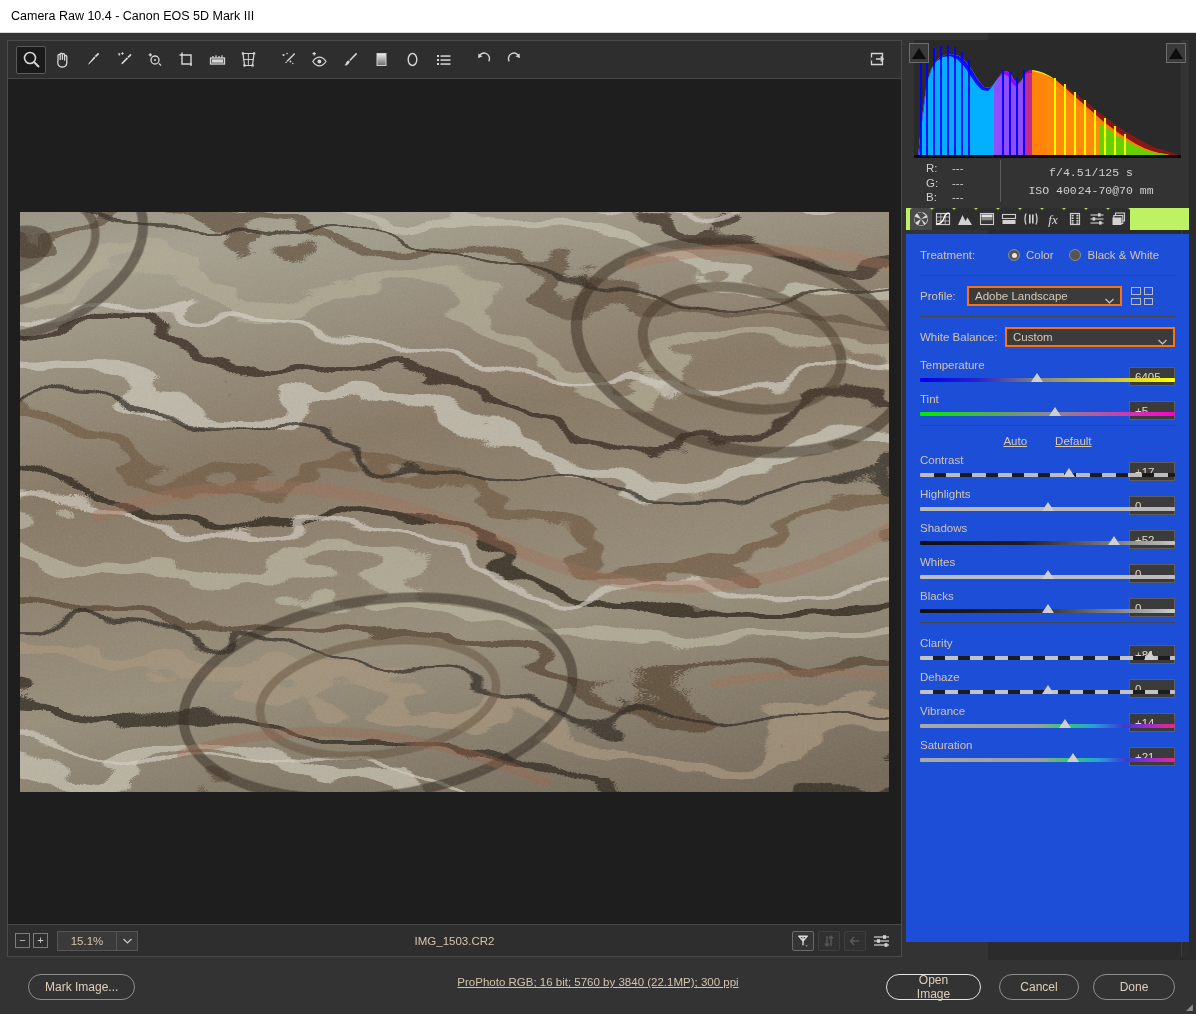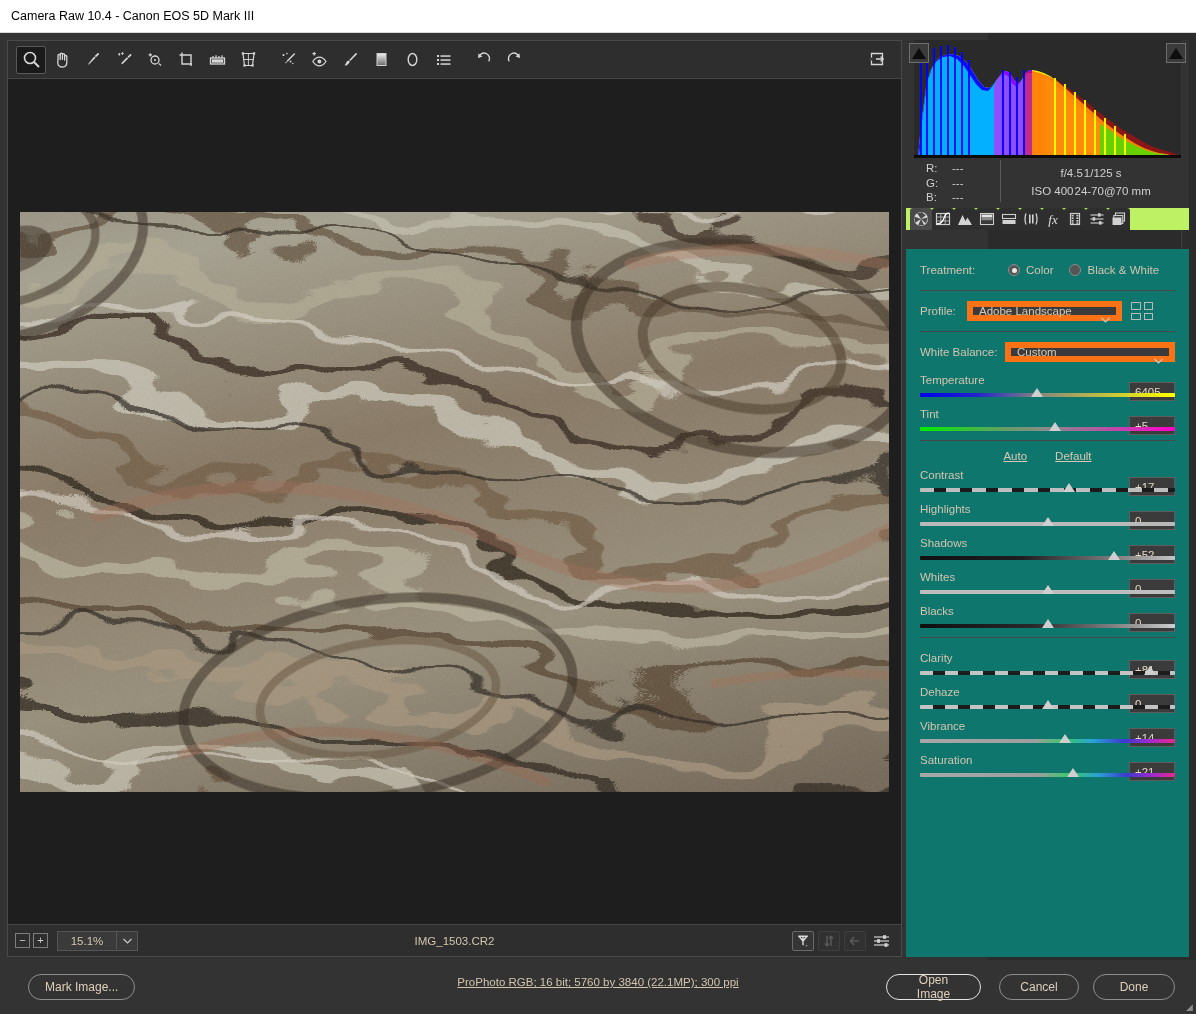--- a/index.html
+++ b/index.html
@@ -96,55 +96,55 @@
   .tri { width: 0; height: 0; border-left: 7px solid transparent; border-right: 7px solid transparent; border-bottom: 11px solid #0d0d0d; }
   .histinfo {
     position: absolute; left: 8px; top: 118px; width: 267px; height: 46px;
     display: flex; color: #cfcfcf; font-size: 11.5px;
   }
   .rgbcol { width: 86px; padding-left: 12px; padding-top: 3px; line-height: 14.5px; }
   .rgbrow { display: flex; }
   .rgbrow span:first-child { width: 26px; }
   .rgbdiv { width: 1px; background: #5a5a5a; margin: 2px 0; }
   .exifcol { flex: 1; padding-top: 6px; text-align: center; line-height: 18px; }
-  .exifrow { display: flex; justify-content: center; gap: 1px; }
+  .exifrow { display: flex; justify-content: center; gap: 1px; font-family: Liberation Mono, monospace; }
 
   .tabbar {
     position: absolute; left: 0; top: 168px; width: 283px; height: 22px;
     background: #bef264; display: flex; align-items: flex-end; padding-left: 4px;
   }
   .tab {
     width: 22px; height: 22px; display: flex; align-items: center; justify-content: center;
     cursor: pointer; border-radius: 3px 3px 0 0; background: #2e2e2e;
   }
   .tab.active { background: #4a4a4a; }
 
   .panelhdr {
     position: absolute; left: 0; top: 190px; width: 283px; height: 19px;
     background: #3a3a3a; border-top: 1px solid #4f4f4f;
     display: flex; align-items: center; justify-content: center;
     color: #d7c7b0; font-size: 11.5px; position: absolute;
   }
   .panelmenu { position: absolute; right: 8px; top: 4px; cursor: pointer; }
 
   .panelbody {
-    position: absolute; left: 0; top: 209px; width: 283px; height: 708px;
-    background: #0f766e; padding: 10px 14px 0 14px; color: #d3c4ae; font-size: 11.5px;
+    position: absolute; left: 0; top: 194px; width: 283px; height: 708px;
+    background: #1d4ed8; padding: 10px 14px 0 14px; color: #d3c4ae; font-size: 11.5px;
   }
   .scrollgutter { position: absolute; right: 0; top: 190px; width: 8px; height: 727px; background: #2d2d2d; border-left: 1px solid #3d3d3d; }
 
   .row { display: flex; align-items: center; height: 22px; }
   .lbl { color: #d3c4ae; }
   .hr { height: 1px; background: #474747; margin: 9px 0 9px 0; }
 
   .radio { width: 12px; height: 12px; border-radius: 50%; border: 1px solid #8d8d8d; background: #555; position: relative; cursor: pointer; }
   .radio.on::after { content: ""; position: absolute; left: 2.5px; top: 2.5px; width: 5px; height: 5px; border-radius: 50%; background: #e8e8e8; }
 
   .select {
-    height: 20px; background: #3b3b3b; border: 6px solid #f97316; color: #d8cab4;
+    height: 20px; background: #3b3b3b; border: 2px solid #f97316; color: #d8cab4;
     font-size: 11.5px; display: flex; align-items: center; padding: 0 6px; cursor: pointer;
     position: relative;
   }
   .select .cv { position: absolute; right: 6px; top: 6px; }
 
   .profgrid {
     width: 22px; height: 18px; display: grid; grid-template-columns: 1fr 1fr; grid-template-rows: 1fr 1fr;
     gap: 3px; cursor: pointer; margin-left: 9px;
   }
   .profgrid i { border: 1px solid #b9b9b9; display: block; }

